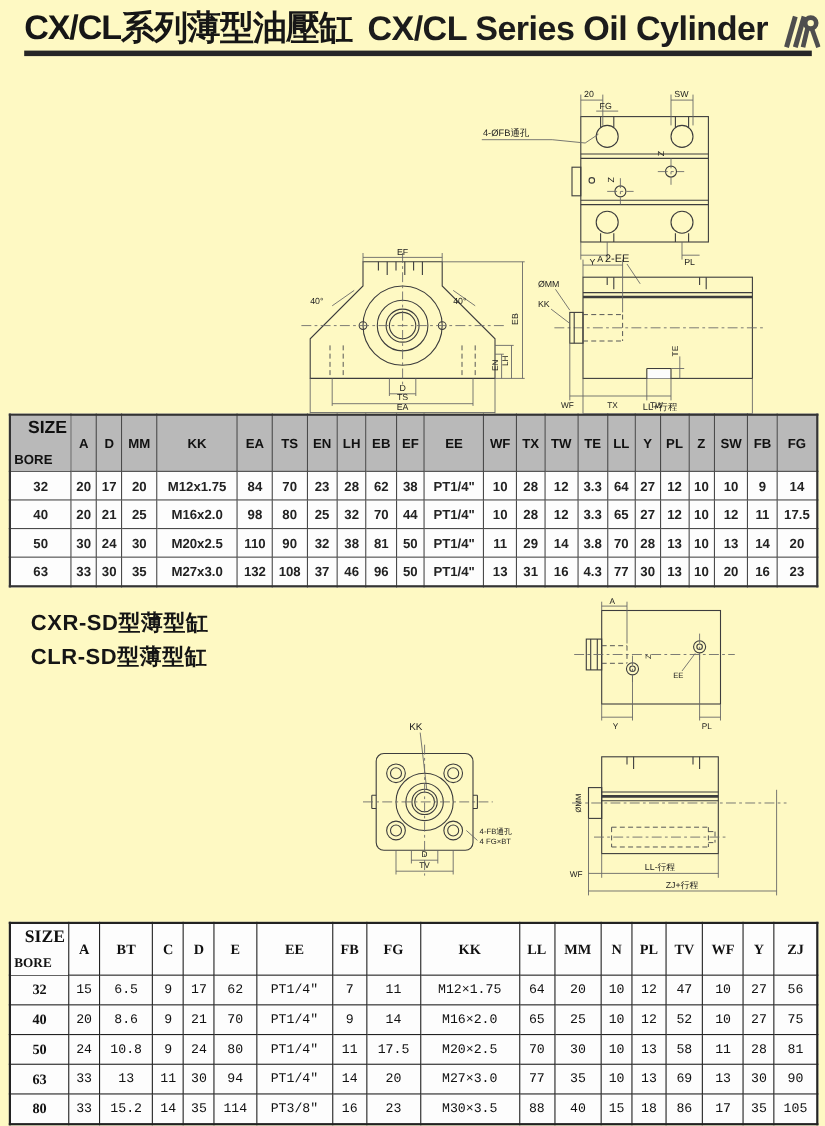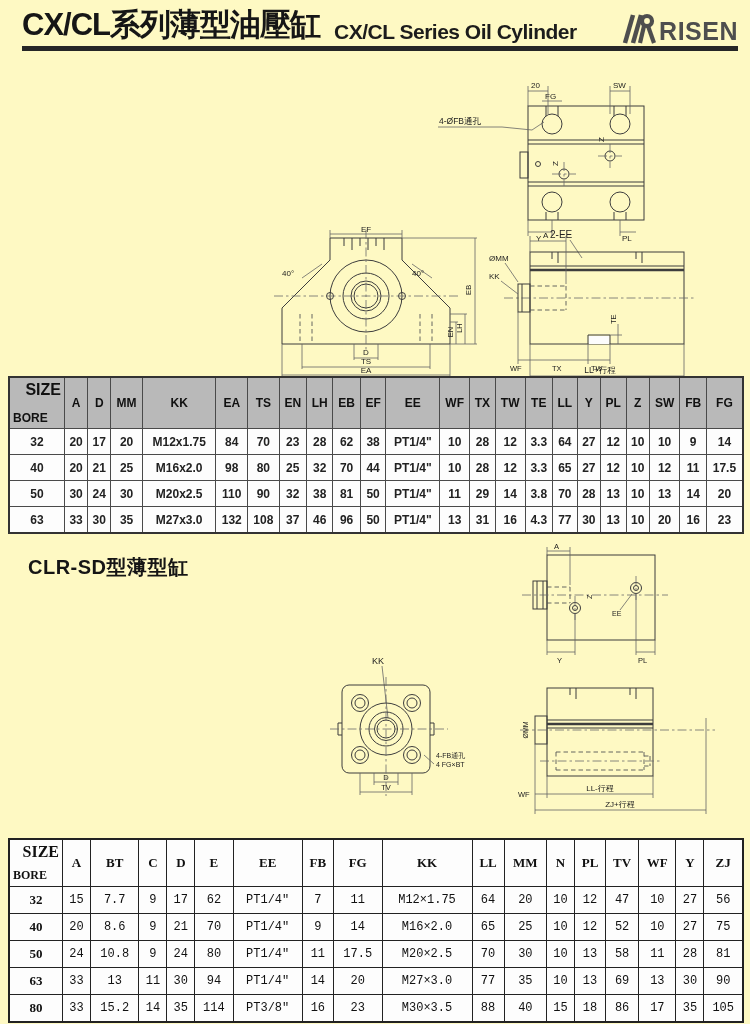--- a/index.html
+++ b/index.html
@@ -1,21 +1,21 @@
 <!DOCTYPE html>
 <html><head>
 <meta charset="utf-8">
 <style>
   html,body{margin:0;padding:0;background:#e8e8e8;}
   .page{position:relative;width:750px;height:1024px;background:#fef9c3;overflow:hidden;
         font-family:"Liberation Sans",sans-serif;color:#111;}
   
   .hdr{position:absolute;left:22px;top:4px;width:716px;display:flex;align-items:flex-end;gap:14px;}
   .t-cn{font-size:31px;font-weight:bold;white-space:nowrap;letter-spacing:-1px;color:#161616;}
-  .t-en{font-size:21px;font-weight:bold;white-space:nowrap;padding-bottom:2px;color:#1c1c1c;letter-spacing:-.5px;}
+  .t-en{font-size:31px;font-weight:bold;white-space:nowrap;padding-bottom:2px;color:#1c1c1c;letter-spacing:-.5px;}
   .logo{margin-left:auto;display:flex;align-items:flex-end;gap:3px;}
   .logo-text{font-size:25px;font-weight:bold;color:#4e4e4e;letter-spacing:.5px;}
   .rule{position:absolute;left:22px;top:46px;width:716px;height:5px;background:#262626;}
   
   .sec{position:absolute;font-size:20px;font-weight:bold;line-height:31px;color:#151515;letter-spacing:.5px;}
   
   .dw{position:absolute;}
   .dw line,.dw rect,.dw circle,.dw path,.dw polyline{stroke:#3d3d3d;fill:none;stroke-width:1;}
   .dw .cl{stroke-dasharray:9 3 2.5 3;stroke-width:.8;stroke:#6a6a6a;}
   .dw .hd{stroke-dasharray:4.5 3;stroke-width:.9;stroke:#555;}
@@ -340,20 +340,21 @@
           <td>13</td>
           <td>10</td>
           <td>20</td>
           <td>16</td>
           <td>23</td>
         </tr>
       </tbody>
   </table>
 
   <div class="sec" style="left:28px;top:552px;">
+    <div>CXR-SD型薄型缸</div>
     <div>CLR-SD型薄型缸</div>
   </div>
 
   <svg class="dw" style="left:518px;top:542px;" width="185" height="125" viewBox="0 0 185 125">
     <rect x="29" y="13" width="108" height="85"></rect>
     <rect x="15" y="39" width="14" height="28"></rect>
     <line x1="19" y1="39" x2="19" y2="67"></line>
       <line x1="25" y1="39" x2="25" y2="67"></line>
     <line class="cl" x1="4" y1="53" x2="150" y2="53"></line>
     <line class="hd" x1="29" y1="45" x2="52" y2="45"></line>
@@ -474,21 +475,21 @@
           <th>TV</th>
           <th>WF</th>
           <th>Y</th>
           <th>ZJ</th>
         </tr>
     </thead>
     <tbody>
         <tr>
           <th>32</th>
           <td>15</td>
-          <td>7.7</td>
+          <td>6.5</td>
           <td>9</td>
           <td>17</td>
           <td>62</td>
           <td>PT1/4″</td>
           <td>7</td>
           <td>11</td>
           <td>M12×1.75</td>
           <td>64</td>
           <td>20</td>
           <td>10</td>

